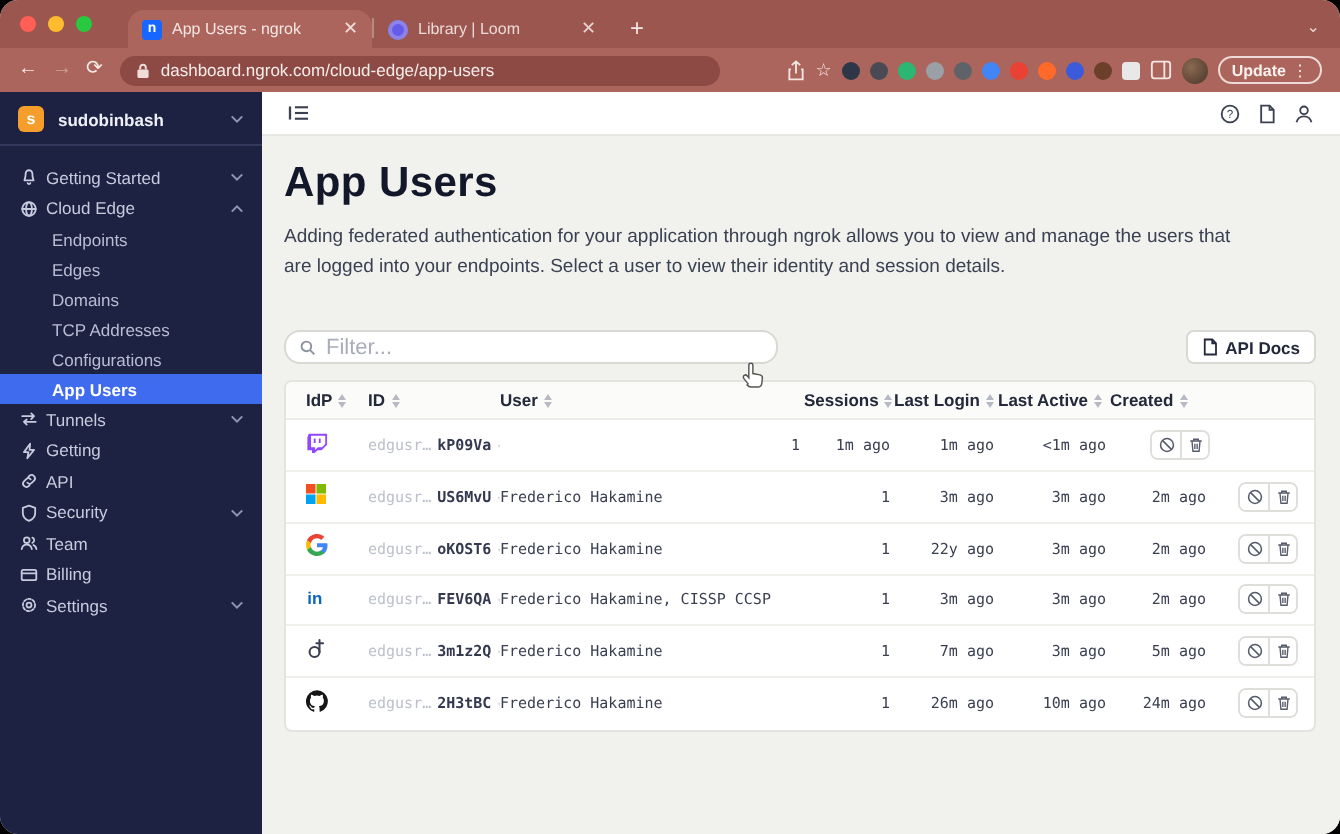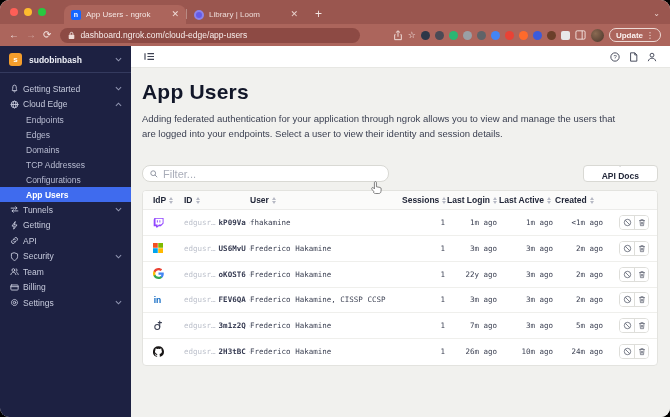--- a/index.html
+++ b/index.html
@@ -54,21 +54,21 @@
   .tbicon { color:#3c4152; display:flex; }
 
   .content { padding:12px 12px 0 11px; }
   .page-title { font-size:21px; font-weight:bold; color:#121729; letter-spacing:.2px; }
   .page-desc { margin-top:8px; font-size:9.5px; line-height:1.55; color:#3c4152; max-width:484px; }
 
   .controls { display:flex; align-items:center; margin-top:24px; }
   .filterbox { width:247px; height:17px; background:#fff; border:1px solid #d9d9d4; border-radius:8px; display:flex; align-items:center; gap:5px; padding:0 7px; }
   .filterbox input { border:none; outline:none; flex:1; font-size:11px; color:#333; background:transparent; font-family:"Liberation Sans",sans-serif; }
   .filterbox input::placeholder { color:#a9adb9; }
-  .apidocs { margin-left:auto; height:17px; background:#fff; border:1px solid #d9d9d4; border-radius:4px; display:flex; align-items:center; gap:4px; padding:0 18px; font-size:8.5px; font-weight:bold; color:#23283a;flex-direction:column; }
+  .apidocs { margin-left:auto; height:17px; background:#fff; border:1px solid #d9d9d4; border-radius:4px; display:flex; align-items:center; gap:4px; padding:0 7px; font-size:8.5px; font-weight:bold; color:#23283a; }
 
   .card { margin-top:8px; background:#fff; border:1px solid #e3e3df; border-radius:4px; overflow:hidden; margin-bottom:26px; }
   .tgrid { display:grid; grid-template-columns:31px 66px 152px 45px 52px 56px 50px 1fr; align-items:center; padding:0 8px 0 10px; }
   .thead { height:19px; background:#fbfbfa; border-bottom:1px solid #ececea; }
   .th { font-size:8.5px; font-weight:bold; color:#23283a; display:flex; align-items:center; gap:3px; }
   .sort { display:inline-flex; flex-direction:column; gap:1px; }
   .sort i { width:0; height:0; border-left:2.5px solid transparent; border-right:2.5px solid transparent; display:block; }
   .sort .up { border-bottom:3px solid #b6b9c4; }
   .sort .dn { border-top:3px solid #b6b9c4; }
   .trow { height:25.7px; border-bottom:1px solid #efefec; }
@@ -377,21 +377,20 @@
                     <path fill="#9146FF" d="M3 2 1.5 6v14h5v3h3l3-3h4.5L23 14V2H3zm18 11-3.5 3.5H13l-3 3v-3H5.5V4H21v9zM16 7v5h-2V7h2zm-5.5 0v5h-2V7h2z"></path>
                   </svg></div>
                 <div class="cell-id mono">
                   <span class="id-prefix">edgusr…</span>
                   <span class="id-suffix">kP09Va</span>
                   <svg width="8" height="8" viewBox="0 0 14 14" fill="none" stroke="#9a9eab" stroke-width="1.3">
                     <rect x="4.5" y="4.5" width="8" height="8" rx="1"></rect>
                     <path d="M9.5 4.5v-2a1 1 0 0 0-1-1h-6a1 1 0 0 0-1 1v6a1 1 0 0 0 1 1h2"></path>
                   </svg>
                 </div>
-                <div class="mono">fhakamine</div>
                 <div class="mono num">1</div>
                 <div class="mono num">1m ago</div>
                 <div class="mono num">1m ago</div>
                 <div class="mono num">&lt;1m ago</div>
                 <div class="cell-actions">
                   <span class="btn-group">
                     <span class="row-btn">
                       <svg width="9" height="9" viewBox="0 0 14 14" fill="none" stroke="#565b6b" stroke-width="1.2">
                         <circle cx="7" cy="7" r="5"></circle>
                         <line x1="3.6" y1="3.6" x2="10.4" y2="10.4"></line>

